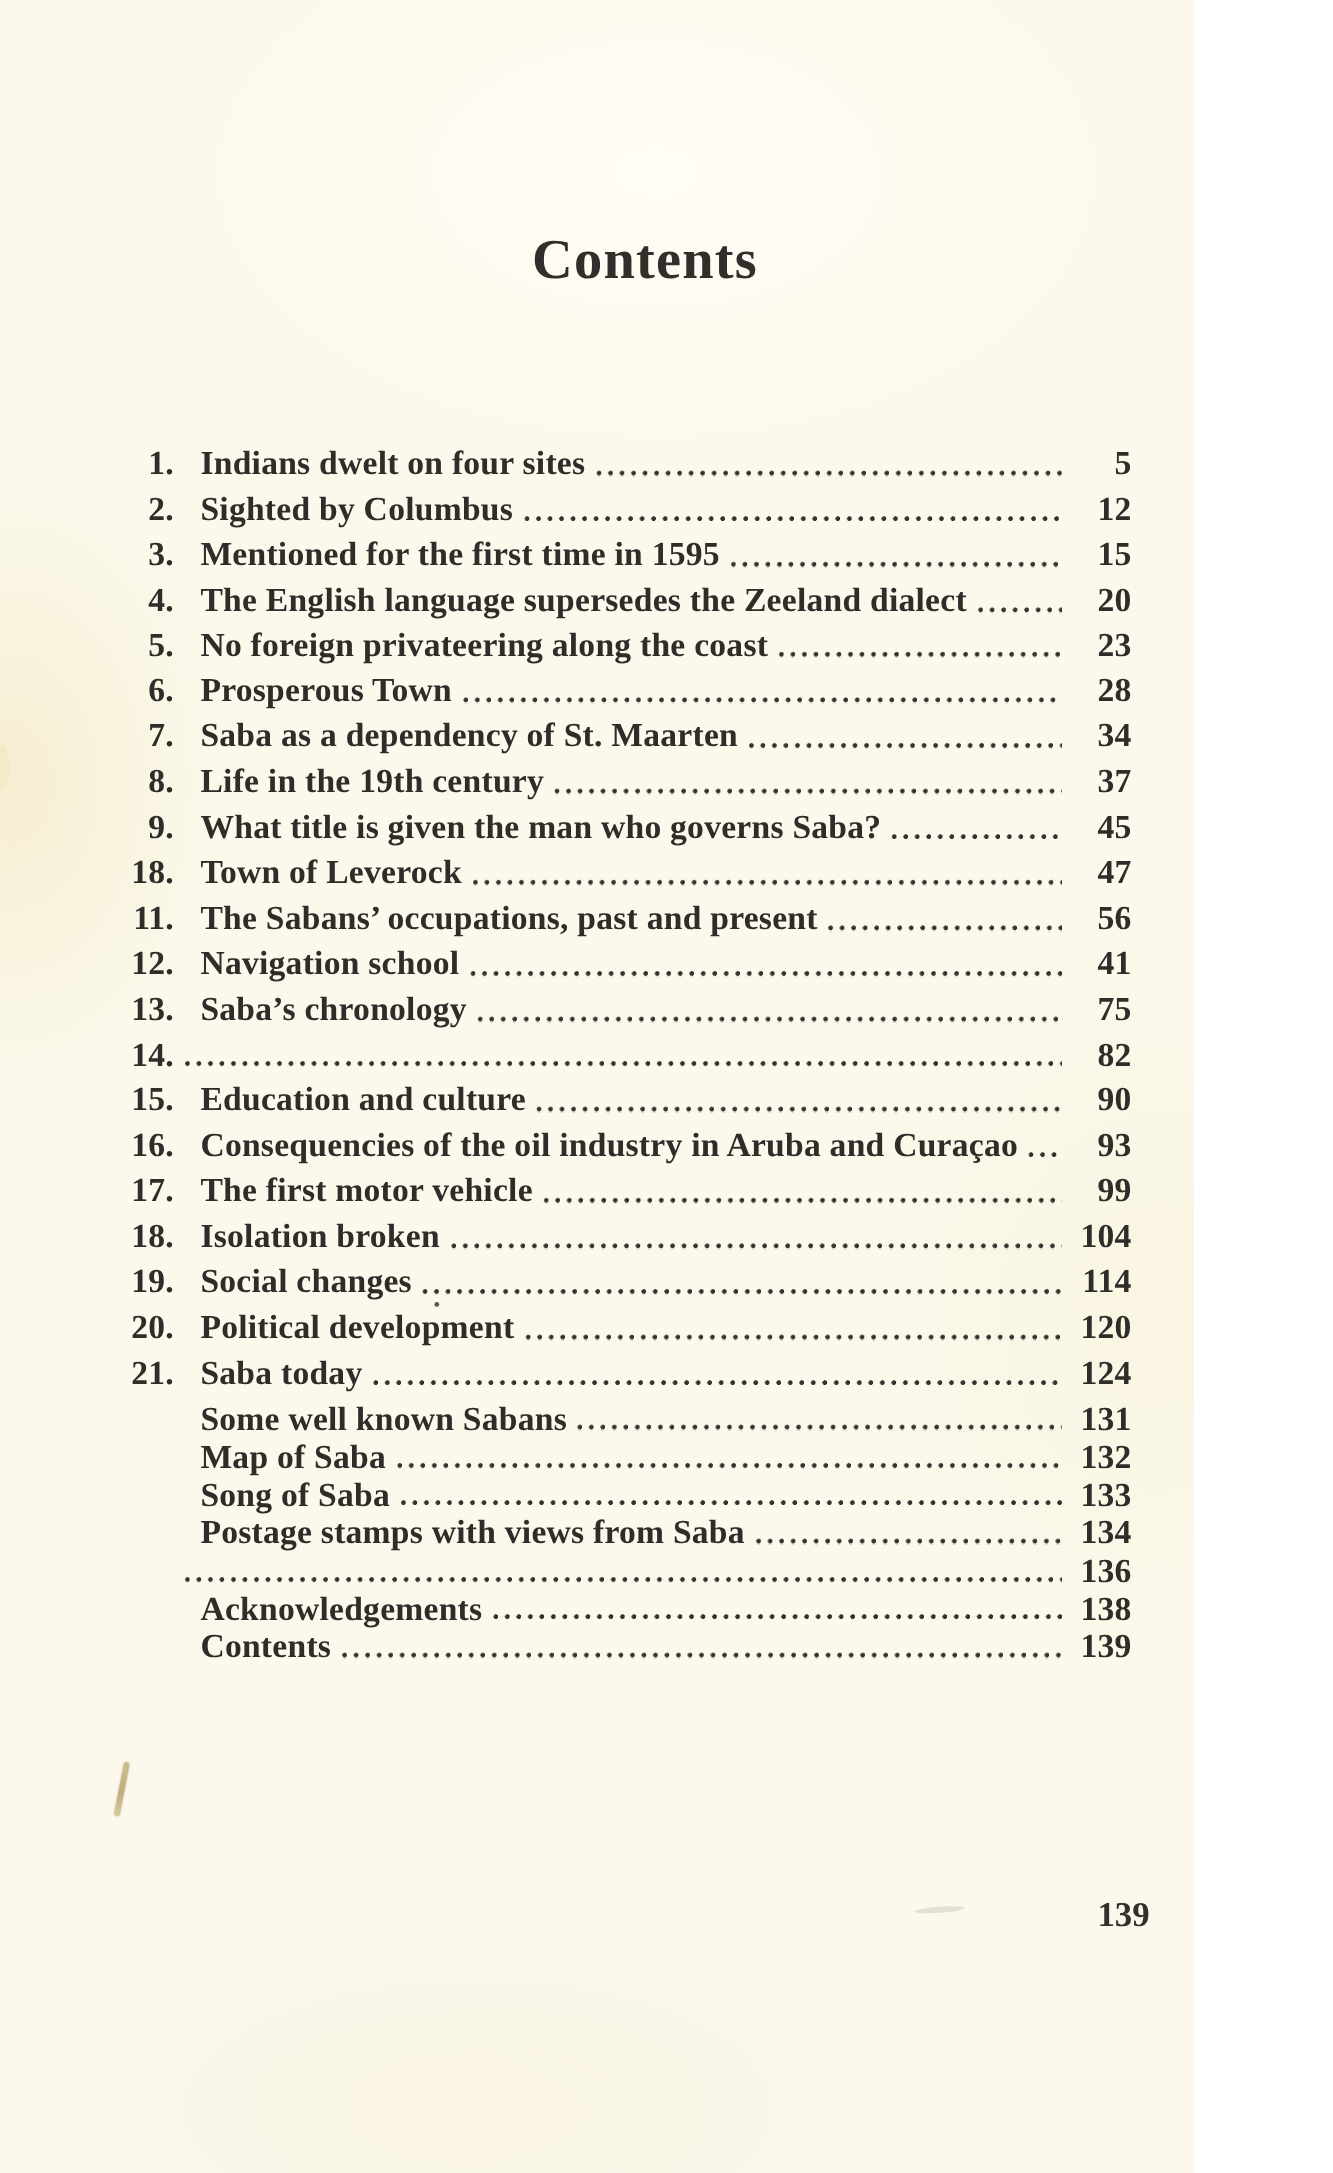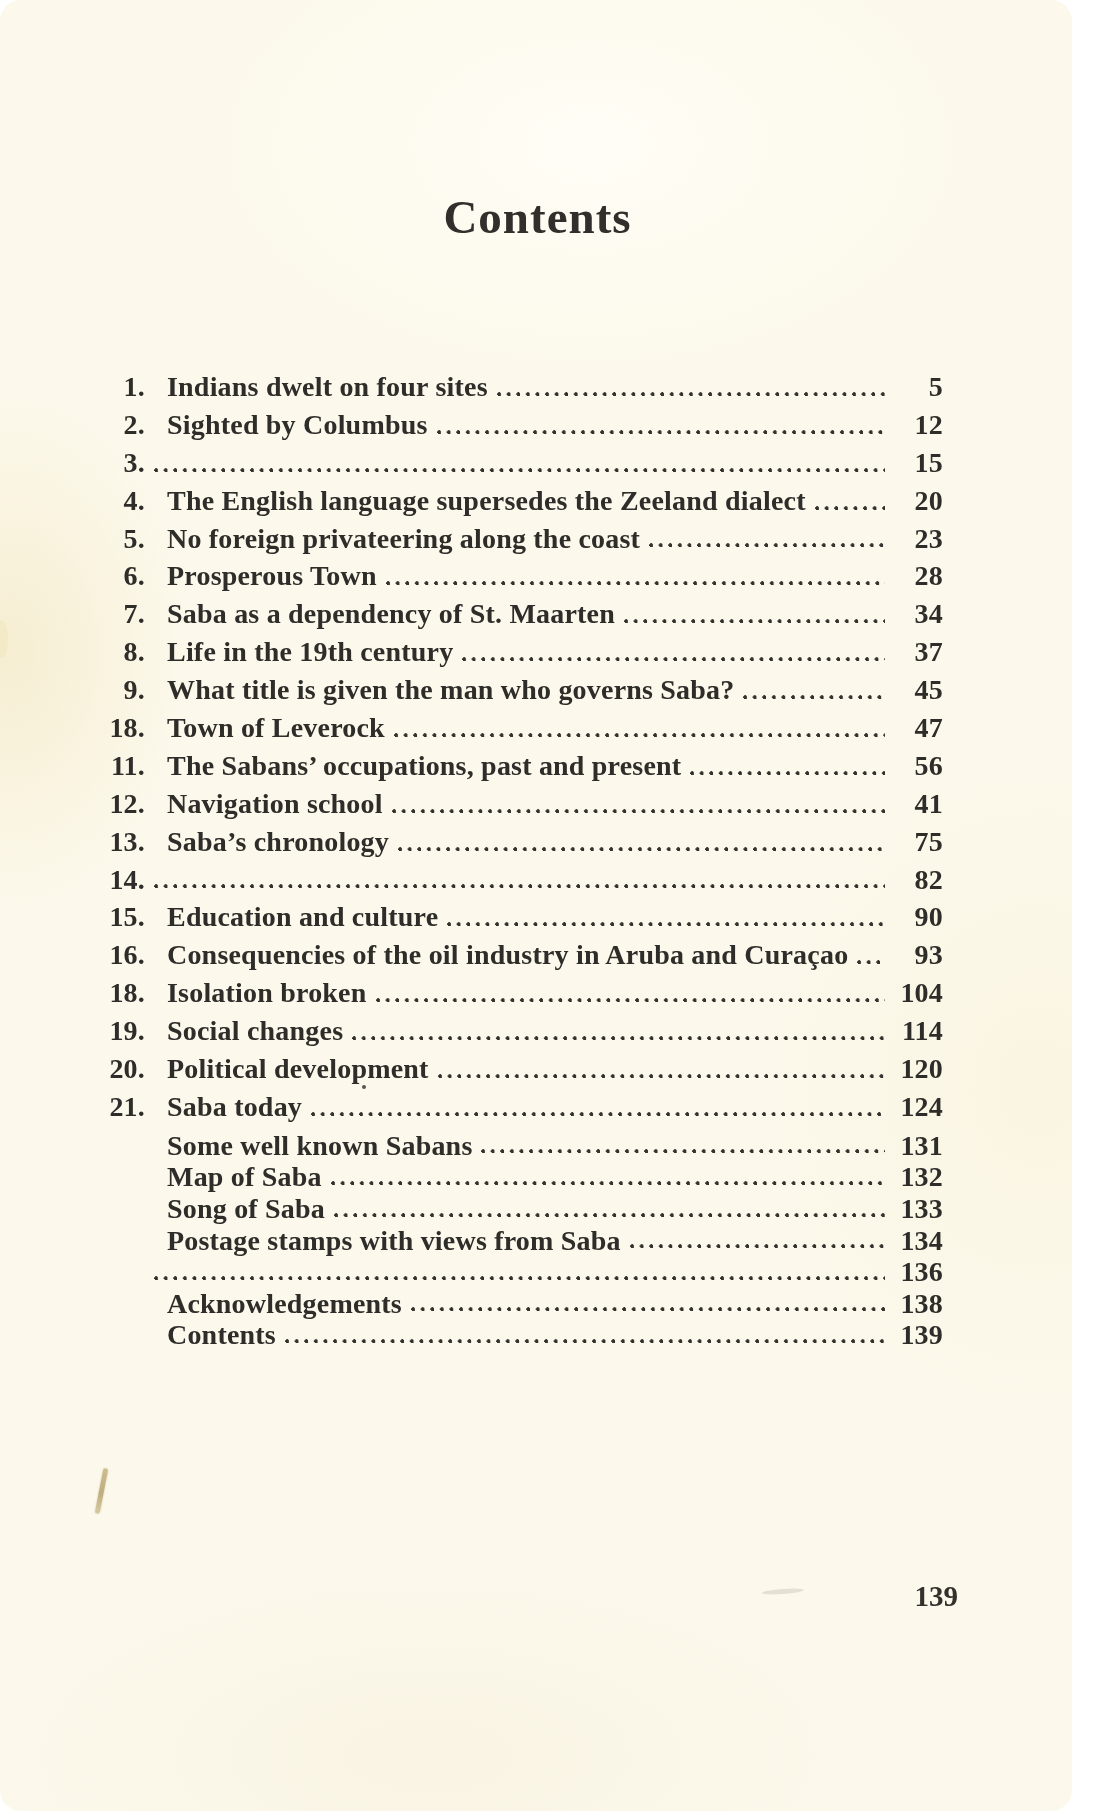--- a/index.html
+++ b/index.html
@@ -7,30 +7,29 @@
     padding: 0;
   }
   body {
     width: 1111px;
     height: 1811px;
     overflow: hidden;
     font-family: "Liberation Serif", "DejaVu Serif", serif;
   }
   .page {
     position: relative;
-    width: 1072px;
+    width: 995px;
     height: 1811px;
     background-color: #fcf9ec;
     background-image:
       radial-gradient(ellipse 260px 380px at 1% 36%, #f6eed2 0%, rgba(246,238,210,0) 70%),
       radial-gradient(ellipse 500px 300px at 55% 8%, #fffdf5 0%, rgba(255,253,245,0) 75%),
       radial-gradient(ellipse 420px 500px at 97% 60%, #faf5e2 0%, rgba(250,245,226,0) 70%),
       radial-gradient(ellipse 600px 260px at 40% 97%, #f9f4e3 0%, rgba(249,244,227,0) 75%);
     color: #2f2d2a;
-    border-radius: 21px;
   }
   .title {
     position: absolute;
     top: 163px;
     left: 0;
     width: 1075px;
     text-align: center;
     font-size: 47px;
     font-weight: bold;
     letter-spacing: 1px;
@@ -153,20 +152,21 @@
         <span class="pg">5</span>
       </div>
       <div class="row">
         <span class="num">2.</span>
         <span class="t">Sighted by Columbus</span>
         <span class="dots"></span>
         <span class="pg">12</span>
       </div>
       <div class="row">
         <span class="num">3.</span>
+        <span class="t">Mentioned for the first time in 1595</span>
         <span class="dots"></span>
         <span class="pg">15</span>
       </div>
       <div class="row">
         <span class="num">4.</span>
         <span class="t">The English language supersedes the Zeeland dialect</span>
         <span class="dots"></span>
         <span class="pg">20</span>
       </div>
       <div class="row">
@@ -232,20 +232,26 @@
         <span class="num">15.</span>
         <span class="t">Education and culture</span>
         <span class="dots"></span>
         <span class="pg">90</span>
       </div>
       <div class="row">
         <span class="num">16.</span>
         <span class="t">Consequencies of the oil industry in Aruba and Curaçao</span>
         <span class="dots"></span>
         <span class="pg">93</span>
+      </div>
+      <div class="row">
+        <span class="num">17.</span>
+        <span class="t">The first motor vehicle</span>
+        <span class="dots"></span>
+        <span class="pg">99</span>
       </div>
       <div class="row">
         <span class="num">18.</span>
         <span class="t">Isolation broken</span>
         <span class="dots"></span>
         <span class="pg">104</span>
       </div>
       <div class="row">
         <span class="num">19.</span>
         <span class="t">Social changes</span>

